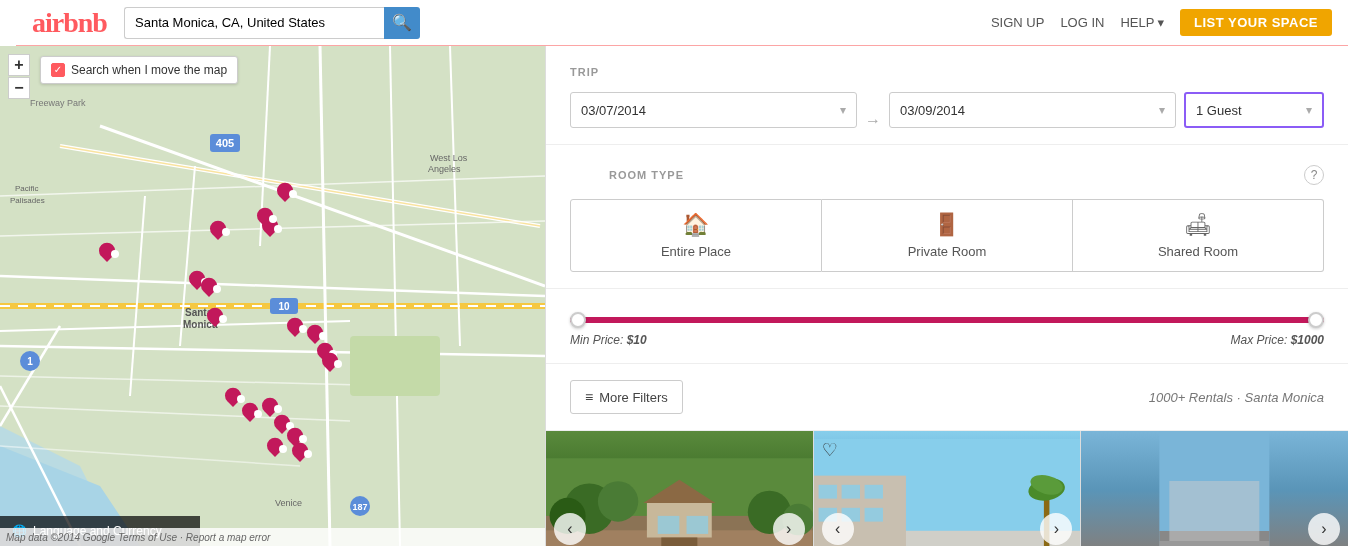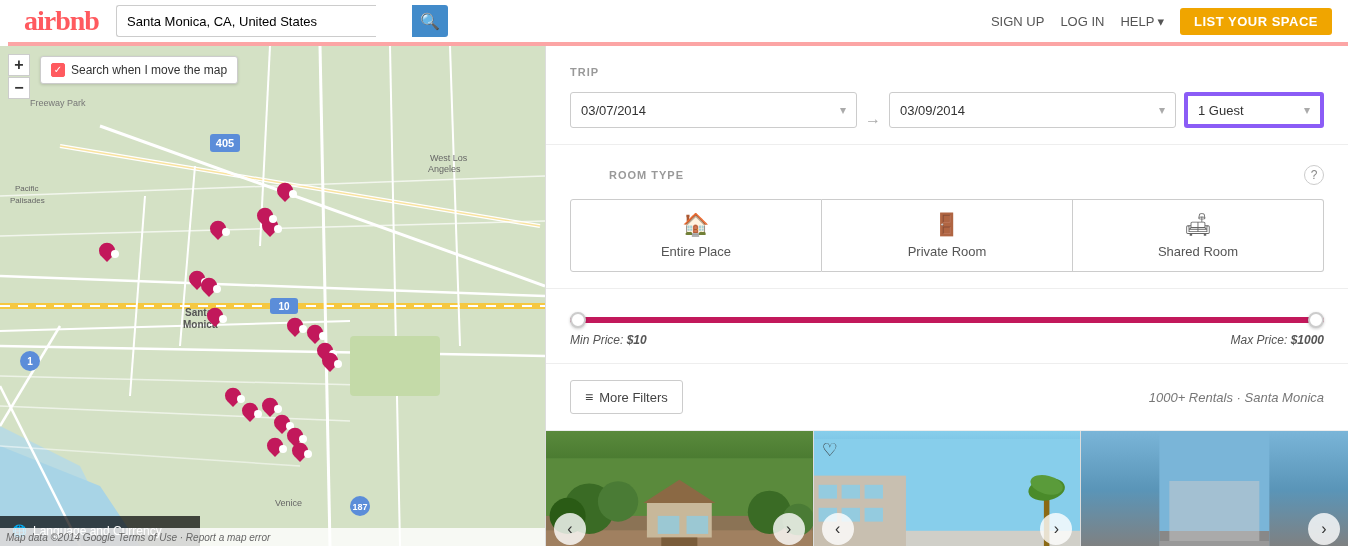--- a/index.html
+++ b/index.html
@@ -1,31 +1,31 @@
 <!DOCTYPE html>
 <html><head>
   <meta charset="utf-8">
   <style>
     * { box-sizing: border-box; margin: 0; padding: 0; }
     body { font-family: -apple-system, BlinkMacSystemFont, 'Helvetica Neue', Arial, sans-serif; font-size: 13px; background: #fff; width: 1348px; height: 546px; overflow: hidden; }
 
     
     #header {
-      position: absolute; top: 0; left: 8px; right: 0; height: 46px;
-      background: #fff; border-bottom: 4px solid #fca5a5;
+      position: absolute; top: 0; left: 16px; right: 0; height: 46px;
+      background: #fff; border-bottom: 1px solid #fca5a5;
       display: flex; align-items: center; padding: 0 16px; z-index: 100;
     }
     #logo {
       width: 80px; height: 32px; margin-right: 12px; flex-shrink: 0;
     }
     .logo-text {
       font-size: 28px; font-weight: bold; color: #FF5A5F; font-family: 'Georgia', serif; letter-spacing: -1px;
     }
     .search-bar {
-      display: flex; align-items: center; flex: 0 0 auto; gap: 36px;
+      display: flex; align-items: center; flex: 0 0 auto;
     }
     .search-input {
       width: 260px; height: 32px; border: 1px solid #ccc; border-right: none;
       padding: 0 10px; font-size: 13px; outline: none; border-radius: 3px 0 0 3px;
     }
     .search-btn {
       width: 36px; height: 32px; background: #428bca; border: none; cursor: pointer;
       border-radius: 0 3px 3px 0; display: flex; align-items: center; justify-content: center;
       color: #fff; font-size: 16px;
     }
@@ -121,21 +121,21 @@
       display: flex; align-items: flex-end; gap: 8px;
     }
     .date-input {
       flex: 1; height: 36px; border: 1px solid #ccc; border-radius: 3px;
       padding: 0 10px; font-size: 13px; display: flex; align-items: center;
       justify-content: space-between; cursor: pointer; color: #333;
     }
     .date-arrow { color: #aaa; font-size: 12px; }
     .arrow-sep { color: #aaa; font-size: 16px; }
     .guests-select {
-      flex: 0 0 140px; height: 36px; border: 4px solid #8b5cf6; border-radius: 3px;
+      flex: 0 0 140px; height: 36px; border: 2px solid #8b5cf6; border-radius: 3px;
       padding: 0 10px; font-size: 13px; display: flex; align-items: center;
       justify-content: space-between; cursor: pointer; color: #333;
     }
 
     .room-type-section {
       padding: 20px 24px 16px;
       border-bottom: 1px solid #eee;
     }
     .room-type-row {
       display: flex; align-items: stretch; gap: 0;

